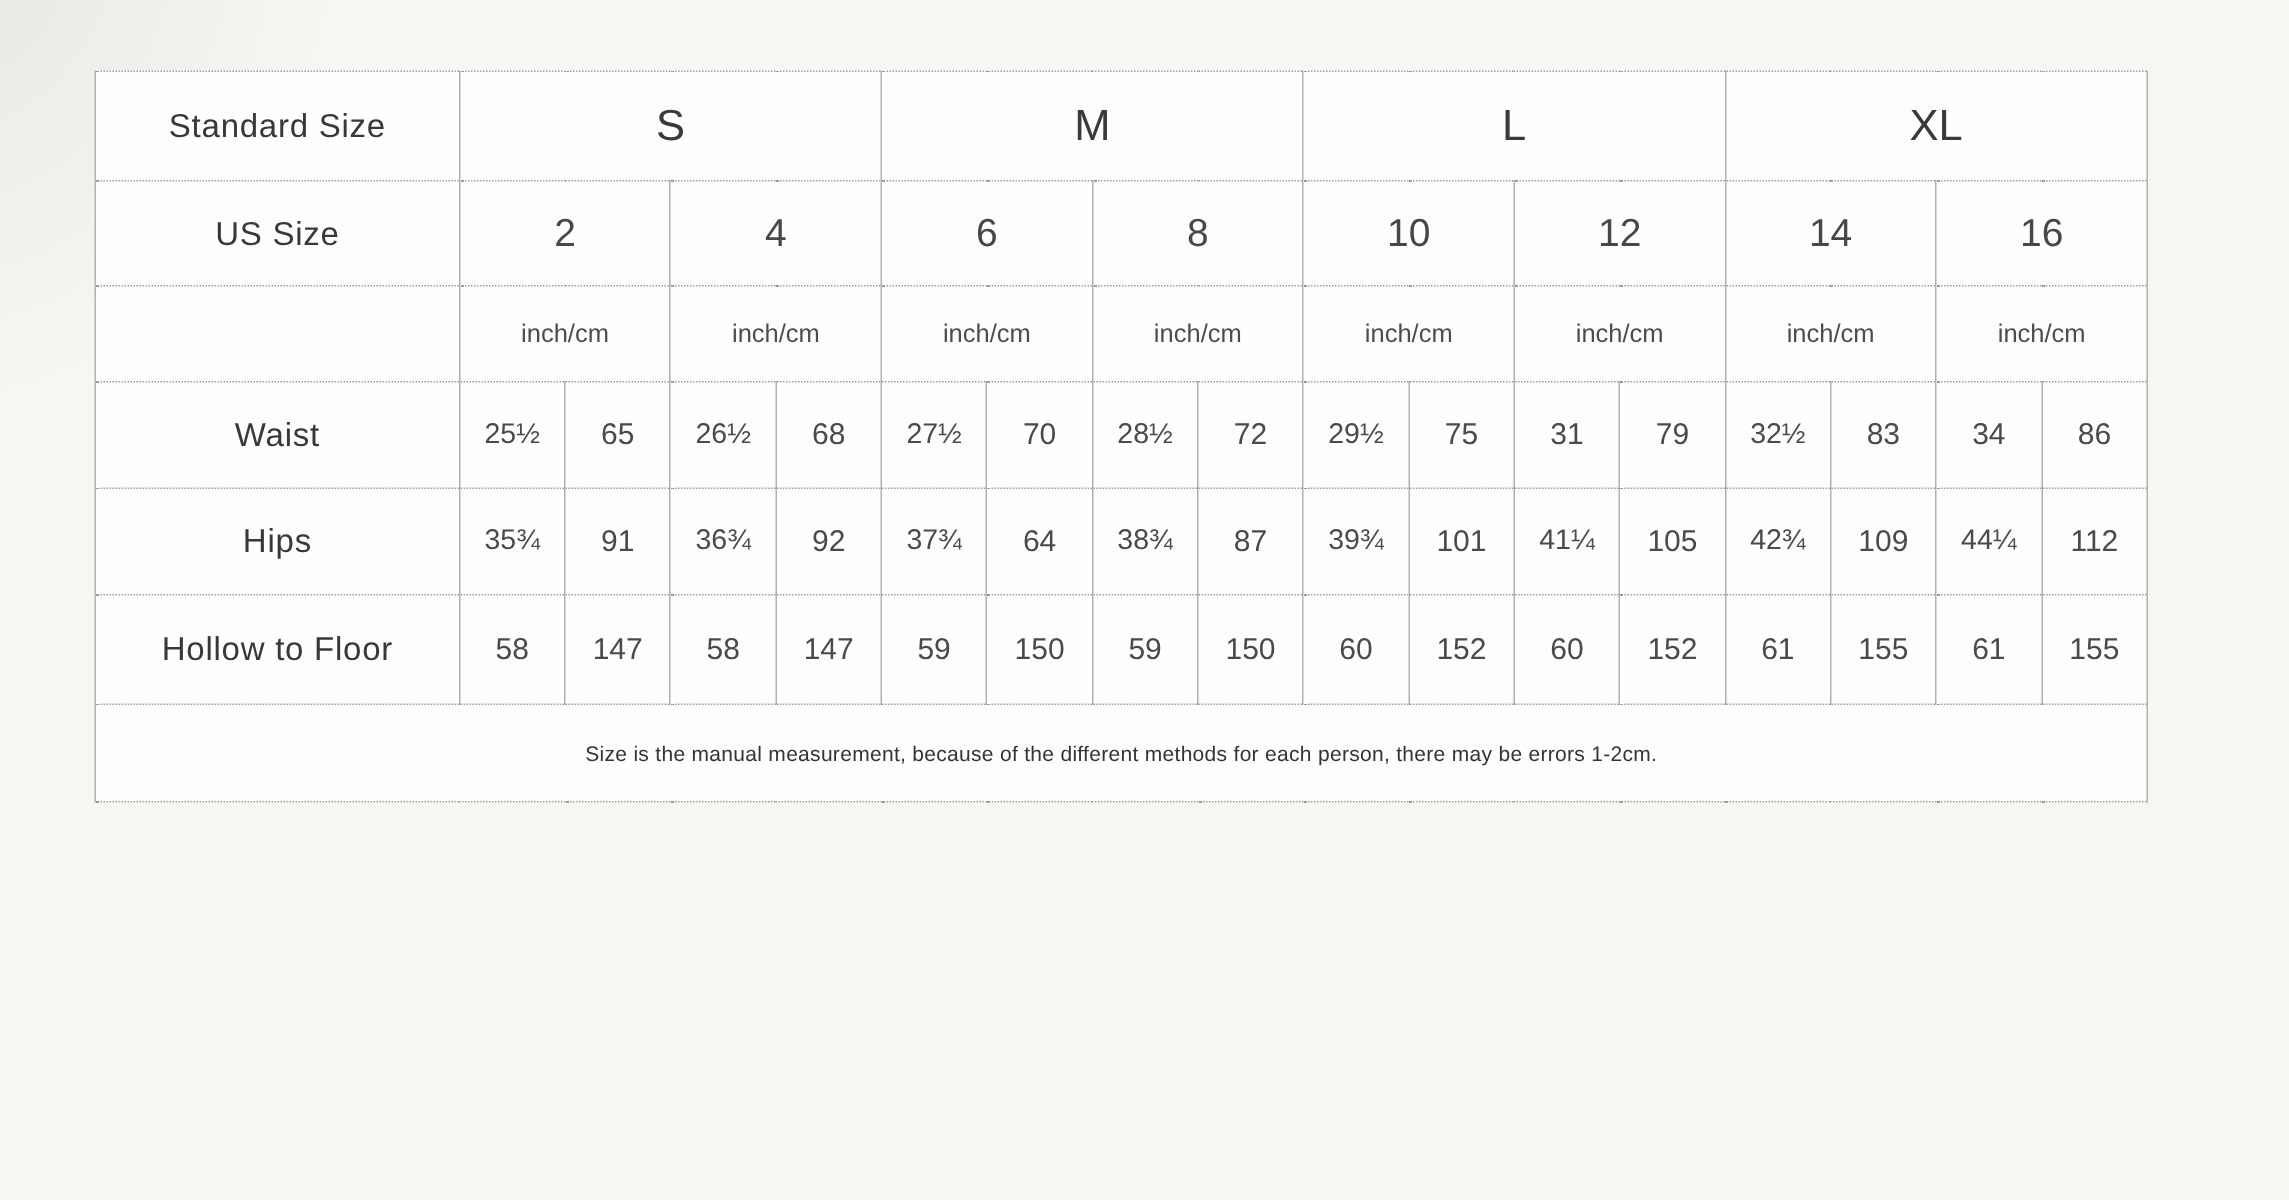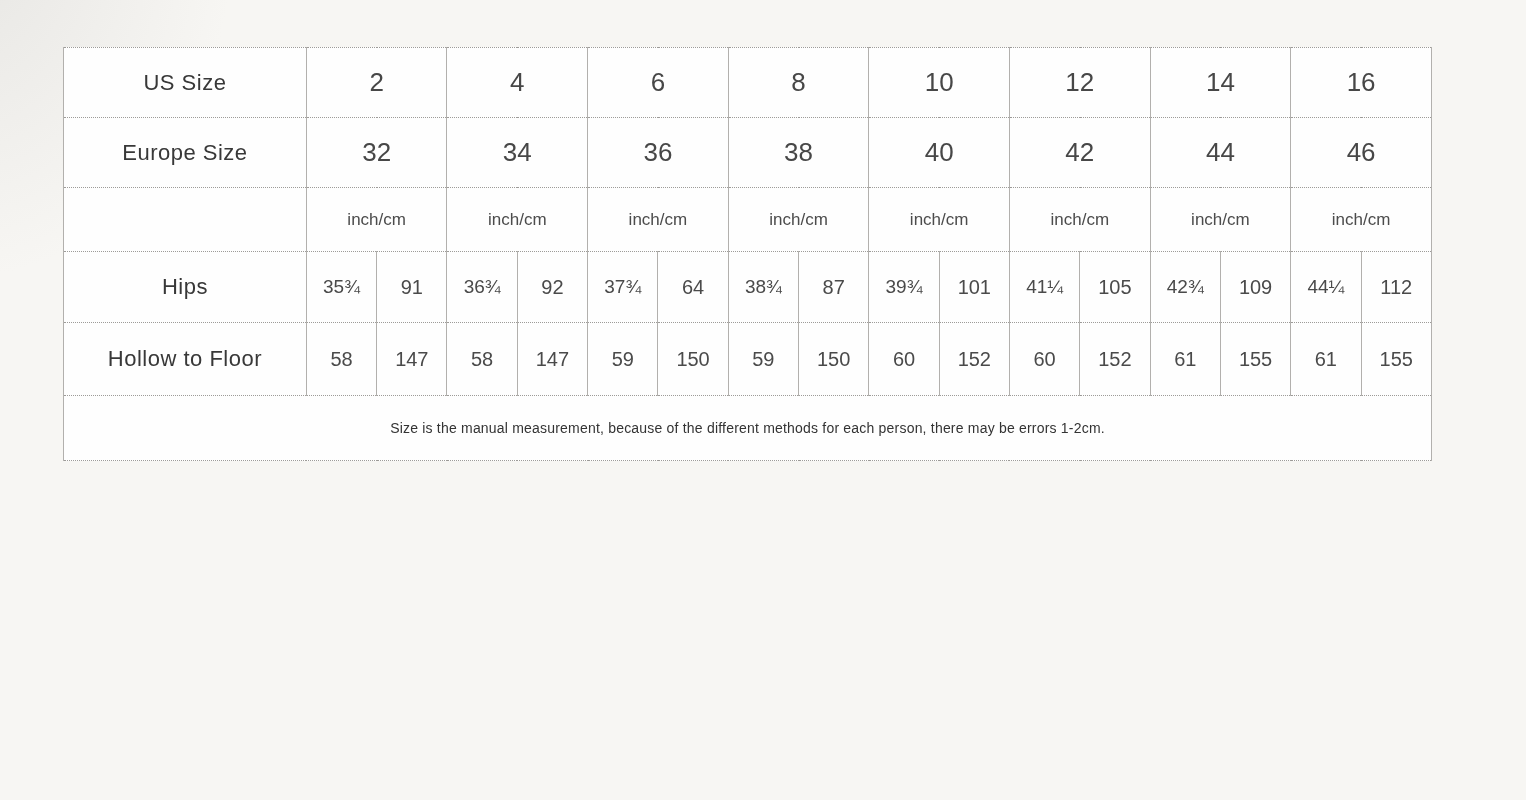--- a/index.html
+++ b/index.html
@@ -69,59 +69,74 @@
         <col style="width:5.1406%">
         <col style="width:5.1406%">
         <col style="width:5.1406%">
       <col style="width:5.1406%">
         <col style="width:5.1406%">
         <col style="width:5.1406%">
         <col style="width:5.1406%">
     </colgroup>
 
     <tbody>
+        <tr class="r-head">
+      <td class="lbl">Standard Size</td>
+      <td class="std" colspan="4">S</td>
+      <td class="std" colspan="4">M</td>
+      <td class="std" colspan="4">L</td>
+      <td class="std" colspan="4">XL</td>
+    </tr>
 
     <tr class="r-size">
       <td class="lbl">US Size</td>
       <td class="size" colspan="2">2</td>
       <td class="size" colspan="2">4</td>
       <td class="size" colspan="2">6</td>
       <td class="size" colspan="2">8</td>
       <td class="size" colspan="2">10</td>
       <td class="size" colspan="2">12</td>
       <td class="size" colspan="2">14</td>
       <td class="size" colspan="2">16</td>
     </tr>
 
-    <tr class="r-size">
-      <td class="lbl">Europe Size</td>
-      <td class="size" colspan="2">32</td>
-      <td class="size" colspan="2">34</td>
-      <td class="size" colspan="2">36</td>
-      <td class="size" colspan="2">38</td>
-      <td class="size" colspan="2">40</td>
-      <td class="size" colspan="2">42</td>
-      <td class="size" colspan="2">44</td>
-      <td class="size" colspan="2">46</td>
-    </tr>
 
 
     <tr class="r-unit">
       <td></td>
       <td class="unit" colspan="2">inch/cm</td>
       <td class="unit" colspan="2">inch/cm</td>
       <td class="unit" colspan="2">inch/cm</td>
       <td class="unit" colspan="2">inch/cm</td>
       <td class="unit" colspan="2">inch/cm</td>
       <td class="unit" colspan="2">inch/cm</td>
       <td class="unit" colspan="2">inch/cm</td>
       <td class="unit" colspan="2">inch/cm</td>
     </tr>
 
 
+    <tr class="r-meas">
+      <td class="lbl">Waist</td>
+      <td class="meas meas-frac">25½</td>
+      <td class="meas">65</td>
+      <td class="meas meas-frac">26½</td>
+      <td class="meas">68</td>
+      <td class="meas meas-frac">27½</td>
+      <td class="meas">70</td>
+      <td class="meas meas-frac">28½</td>
+      <td class="meas">72</td>
+      <td class="meas meas-frac">29½</td>
+      <td class="meas">75</td>
+      <td class="meas">31</td>
+      <td class="meas">79</td>
+      <td class="meas meas-frac">32½</td>
+      <td class="meas">83</td>
+      <td class="meas">34</td>
+      <td class="meas">86</td>
+    </tr>
 
     <tr class="r-meas">
       <td class="lbl">Hips</td>
       <td class="meas meas-frac">35¾</td>
       <td class="meas">91</td>
       <td class="meas meas-frac">36¾</td>
       <td class="meas">92</td>
       <td class="meas meas-frac">37¾</td>
       <td class="meas">64</td>
       <td class="meas meas-frac">38¾</td>

